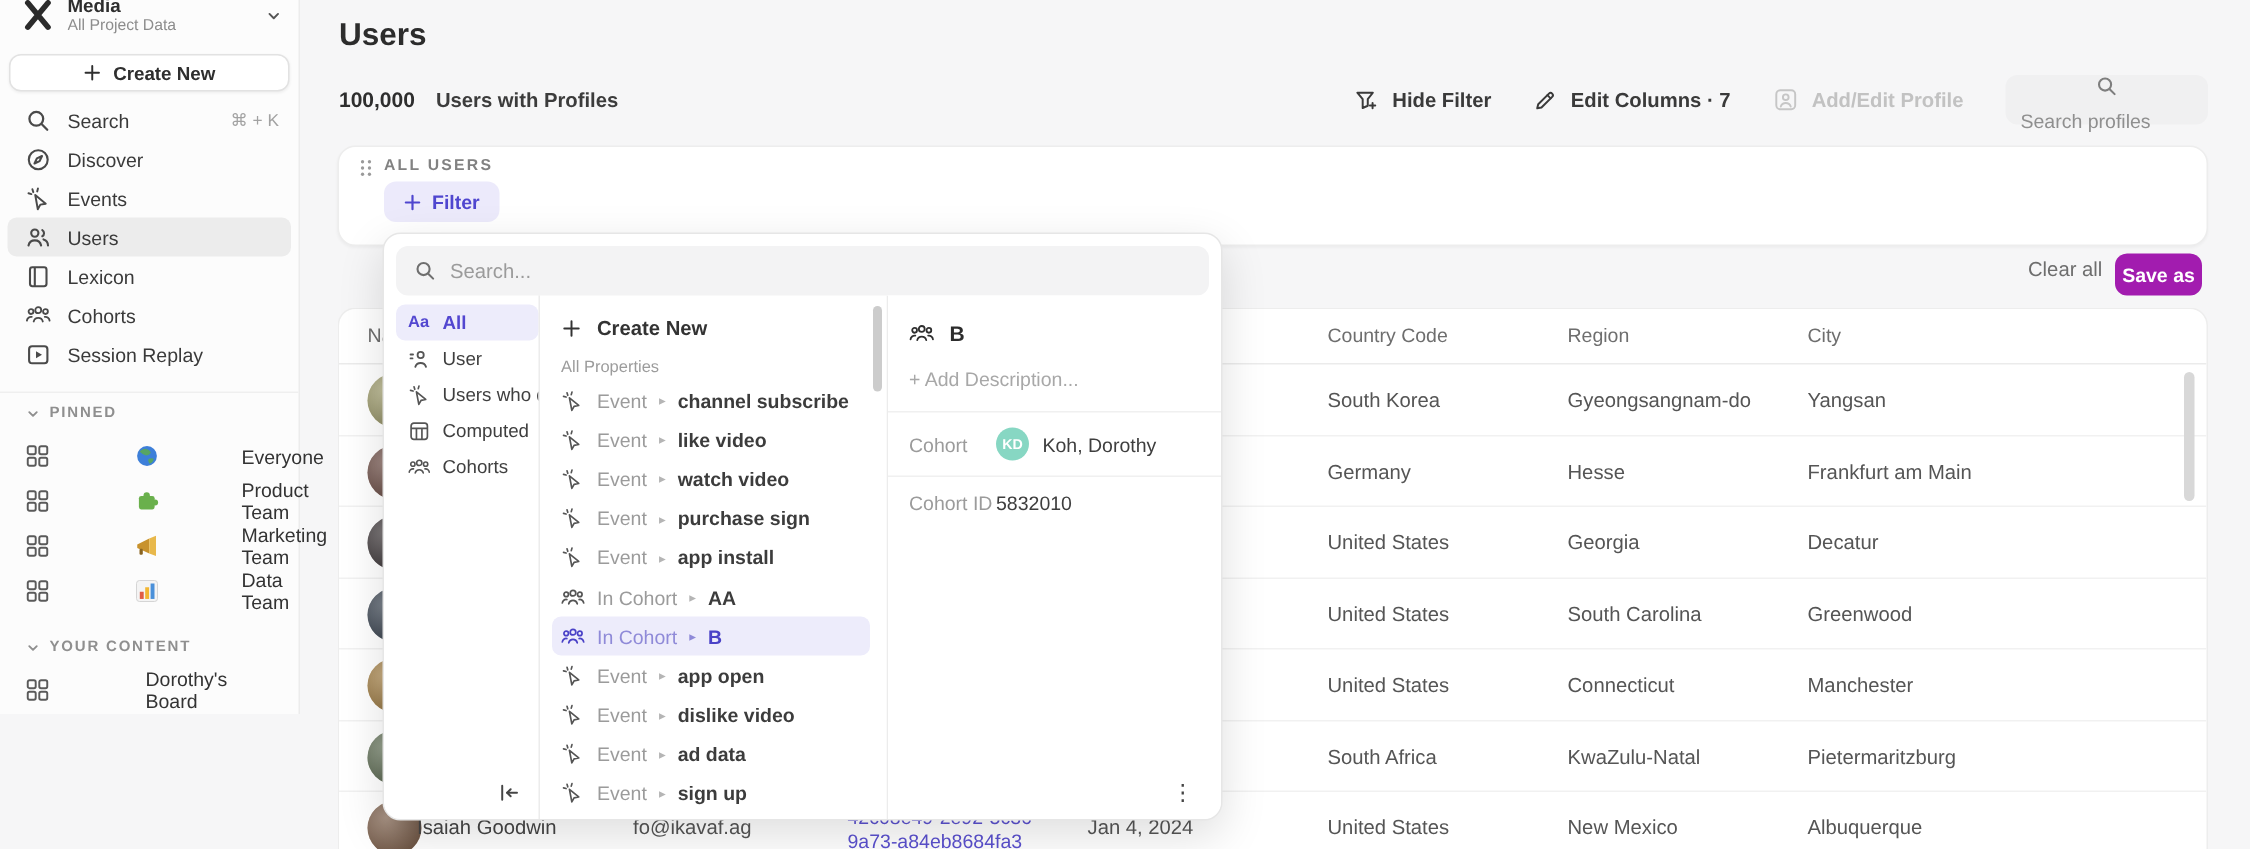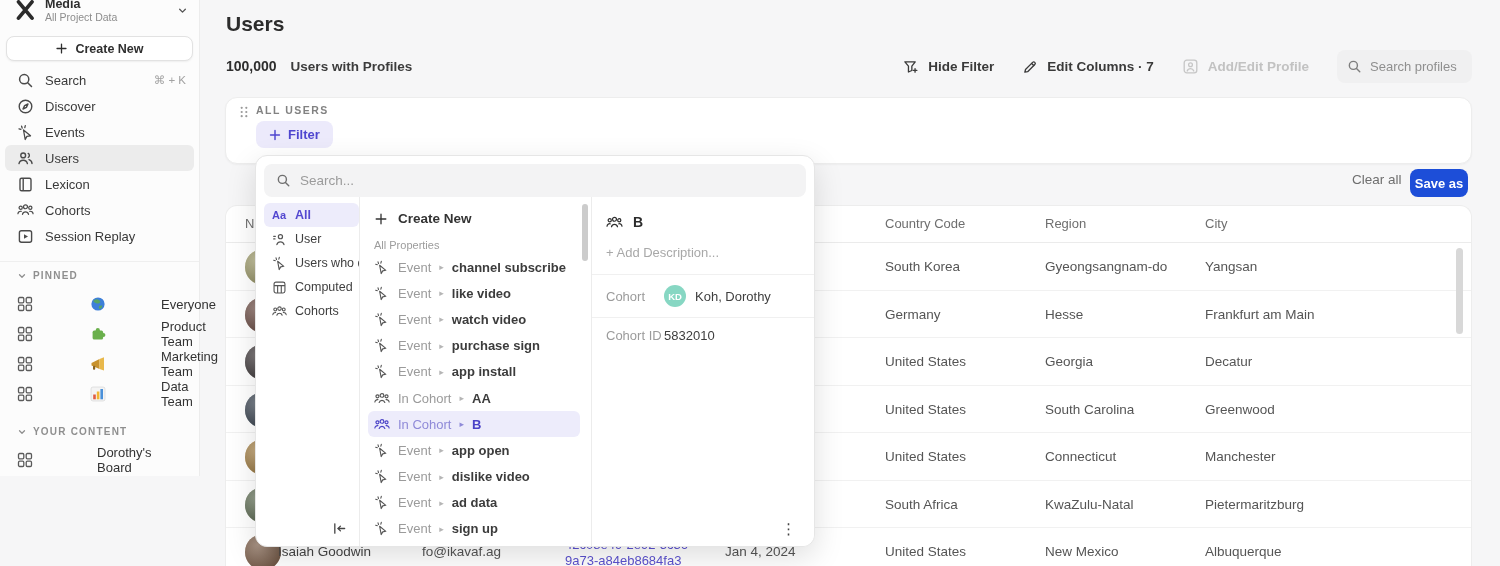--- a/index.html
+++ b/index.html
@@ -36,21 +36,21 @@
   
   .page-title { position:absolute; left:226px; top:12px; font-size:21px; font-weight:700; color:#2c2c2c; }
   .count-row { position:absolute; left:226px; top:58px; display:flex; gap:14px; align-items:baseline; }
   .count { font-size:14px; font-weight:700; color:#2e2e2e; }
   .count-label { font-size:13.5px; font-weight:600; color:#3c3c3c; }
   .top-actions { position:absolute; right:28px; top:50px; display:flex; align-items:center; gap:28px; }
   .ta-btn { display:flex; align-items:center; gap:9px; font-size:13.5px; font-weight:600; color:#3a3a3a; cursor:pointer; background:none; border:none; font-family:inherit; }
   .ta-btn svg { color:#3a3a3a; }
   .ta-btn.disabled { color:#c2c2c2; cursor:default; }
   .ta-btn.disabled svg { color:#c6c6c6; }
-  .profile-search { display:flex; align-items:center; gap:8px; width:135px; height:33px; background:#f0f0f1; border-radius:8px; padding:0 10px; }
+  .profile-search { display:flex; align-items:center; gap:8px; width:135px; height:33px; background:#f0f0f1; border-radius:8px; padding:0 10px;flex-direction:column; }
   .profile-search svg { color:#7e7e7e; flex:0 0 15px; }
   .profile-search input { border:none; background:transparent; outline:none; width:100%; font-size:13px; color:#444; font-family:inherit; }
   .profile-search input::placeholder { color:#8f8f8f; }
 
   
   .filter-card { position:absolute; left:225px; top:97px; width:1247px; height:67px; background:#fff; border:1px solid #ededed; border-radius:12px; box-shadow:0 1px 2px rgba(0,0,0,.04); }
   .drag { position:absolute; left:12px; top:7px; color:#9a9a9a; cursor:grab; }
   .group-label { position:absolute; left:30px; top:6px; font-size:10.5px; font-weight:600; letter-spacing:1.5px; color:#828282; }
   .filter-btn { position:absolute; left:30px; top:23px; height:27px; padding:4px 13px; border:none; border-radius:8px; background:#eceafb; color:#4f46cf; font-size:13px; font-weight:600; display:flex; align-items:center; gap:7px; cursor:pointer; font-family:inherit; }
   .clear-all { position:absolute; left:1352px; top:172px; font-size:13.5px; font-weight:500; color:#6e6e6e; background:none; border:none; cursor:pointer; font-family:inherit; }
@@ -374,21 +374,21 @@
     </span>
     <span class="group-label">ALL USERS</span>
     <button class="filter-btn">
       <svg viewBox="0 0 14 14" width="12" height="12">
           <path d="M7 1.8 V12.2 M1.8 7 H12.2" stroke="currentColor" stroke-width="1.7" stroke-linecap="round"></path>
         </svg>
       <span>Filter</span>
     </button>
   </div>
   <button class="clear-all">Clear all</button>
-  <button class="save-as" style="background-color: #1d4ed8;">Save as</button>
+  <button class="save-as" style="background-color: #a21caf;">Save as</button>
 
   <div class="table-card">
     <div class="thead">
       <span class="th c0">Name</span>
       <span class="th c1"></span>
       <span class="th c2"></span>
       <span class="th c3"></span>
       <span class="th c4">Country Code</span>
       <span class="th c5">Region</span>
       <span class="th c6">City</span>

